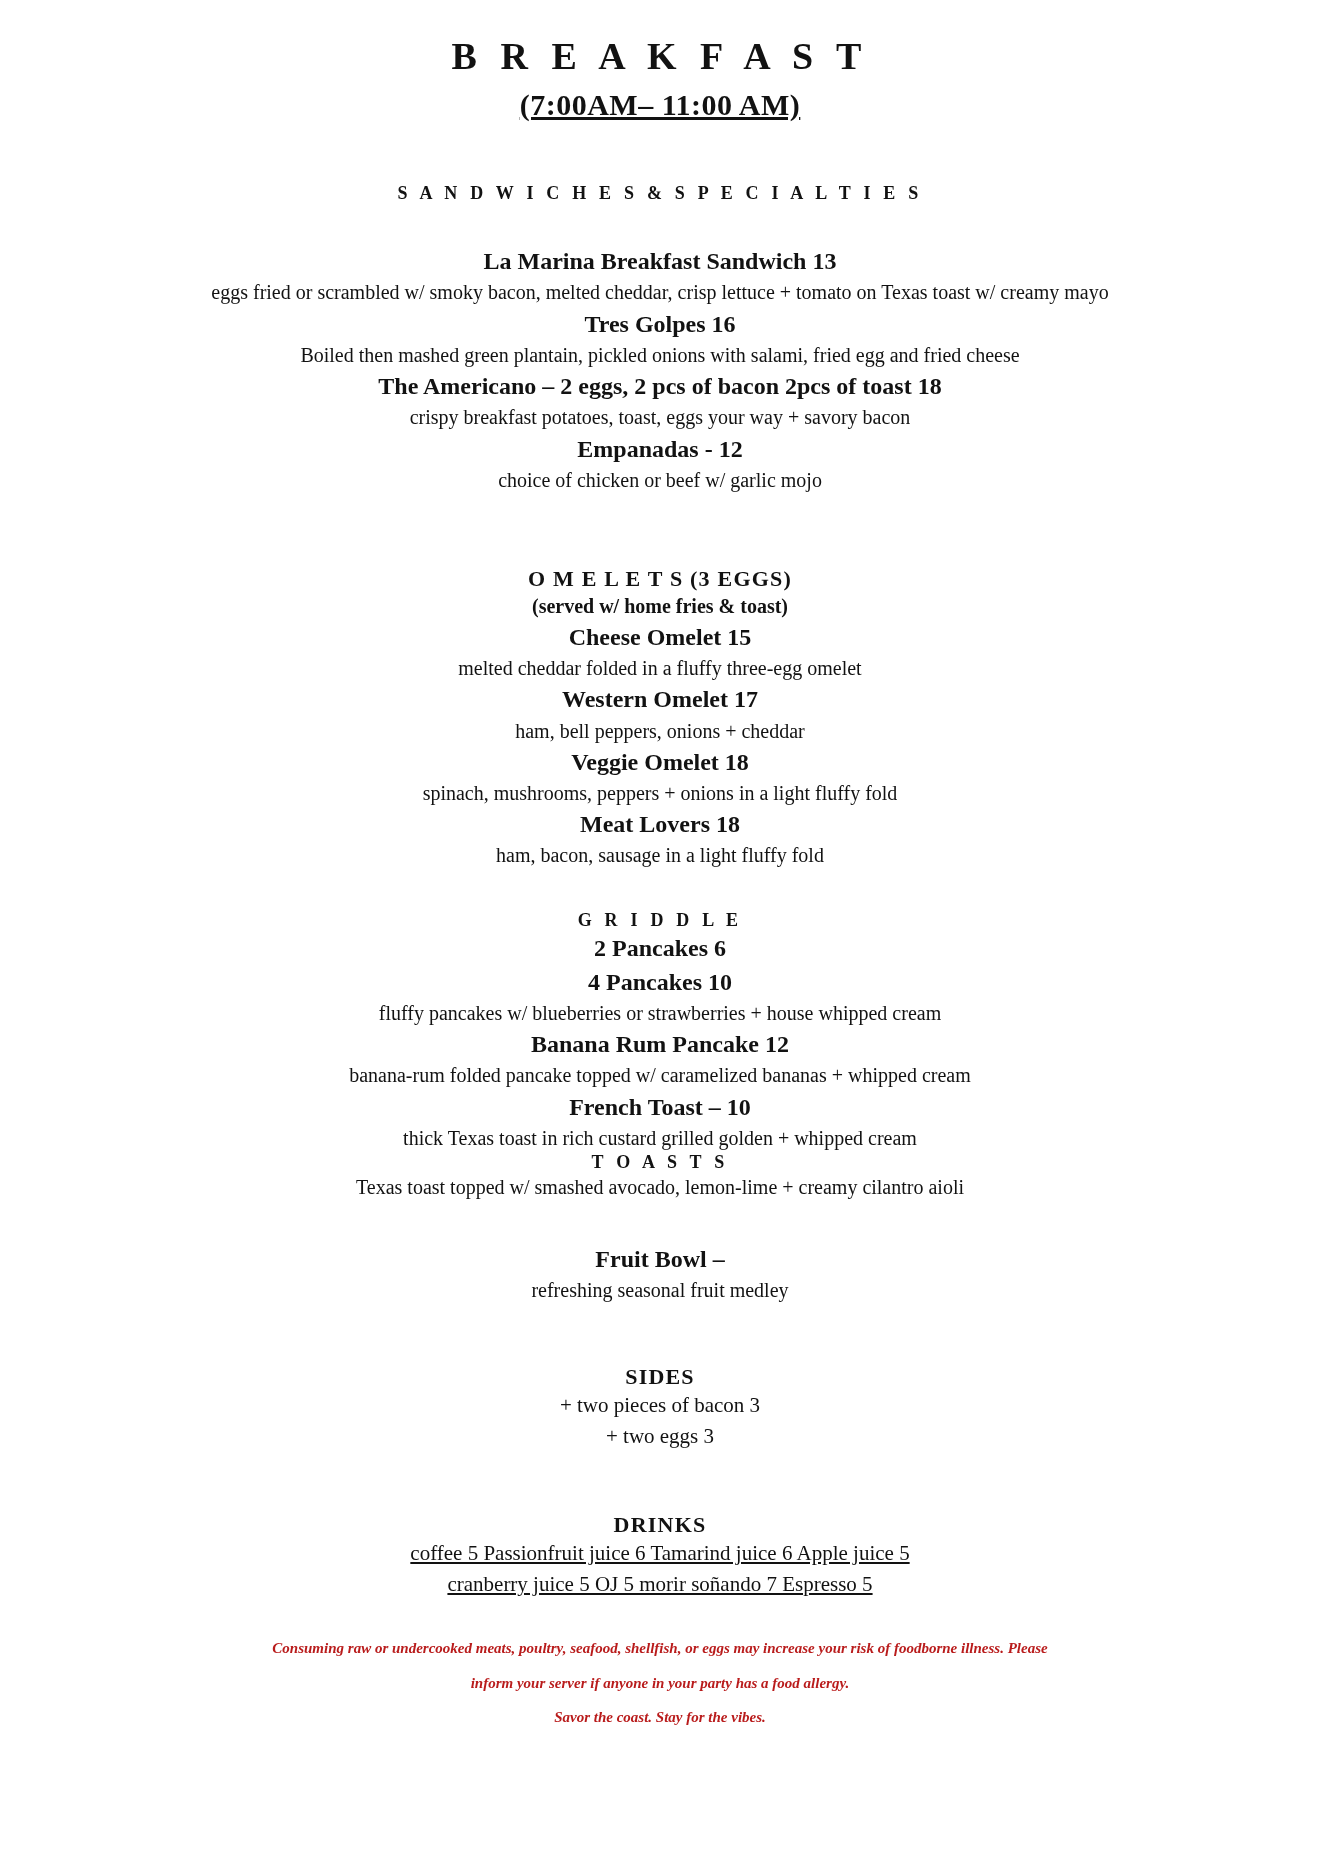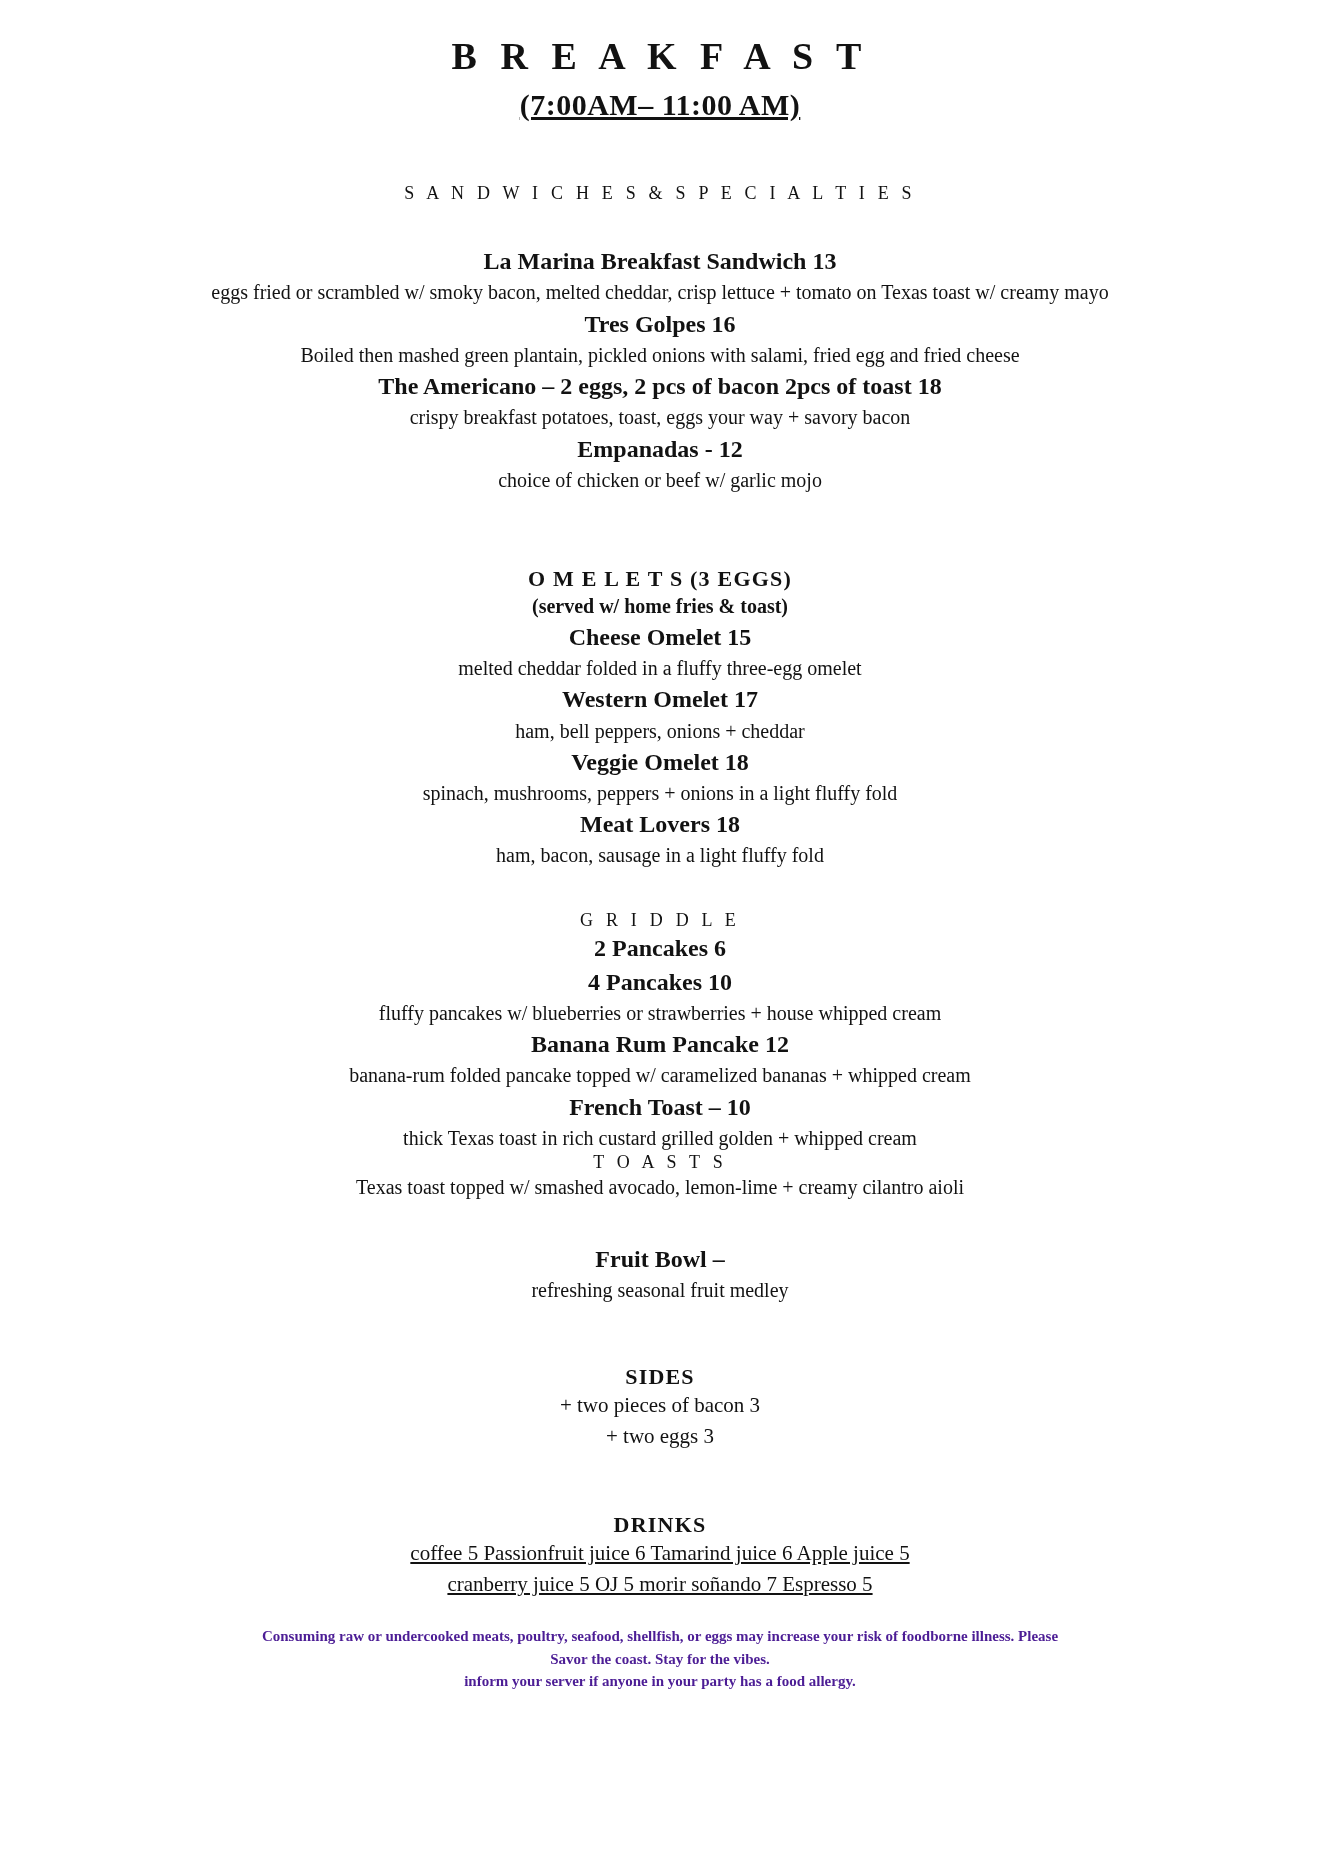--- a/index.html
+++ b/index.html
@@ -43,21 +43,21 @@
     text-decoration: underline;
   }
 
   
   .section {
     width: 100%;
     text-align: center;
   }
   .section-heading {
     font-size: 18px;
-    font-weight: 400;
+    font-weight: 700;
     letter-spacing: 4.2px;
     text-align: center;
     margin: 0;
   }
   .section-heading.big {
     font-size: 22px;
     letter-spacing: 1.2px;
     font-weight: 700;
   }
   .section-subheading {
@@ -104,25 +104,26 @@
   
   .footer {
     width: 100%;
     text-align: center;
     margin-top: 26px;
   }
   .footer-line {
     font-size: 15px;
     font-weight: 600;
     line-height: 1.5;
-    margin: 0;
-    color: #4c1d95;
+    margin: 12px;
+    color: #b91c1c;
     max-width: 1100px;
     margin-left: auto;
     margin-right: auto;
+    font-style: italic;
   }
   .footer-line.small {
     font-weight: 600;
   }
 </style>
 </head>
 <body>
 
 <div class="page">
 
@@ -224,17 +225,17 @@
   <div class="spacer-lg"></div>
 
   <section class="section">
     <p class="section-heading big">DRINKS</p>
     <p class="drink-line">coffee 5     Passionfruit juice  6     Tamarind juice 6     Apple juice 5</p>
     <p class="drink-line">cranberry juice 5     OJ 5    morir soñando 7   Espresso 5</p>
   </section>
 
   <footer class="footer">
     <p class="footer-line">Consuming raw or undercooked meats, poultry, seafood, shellfish, or eggs may increase your risk of foodborne illness. Please</p>
+    <p class="footer-line">inform your server if anyone in your party has a food allergy.</p>
     <p class="footer-line small">Savor the coast. Stay for the vibes.</p>
-    <p class="footer-line">inform your server if anyone in your party has a food allergy.</p>
   </footer>
 
 </div>
 
 </body></html>

